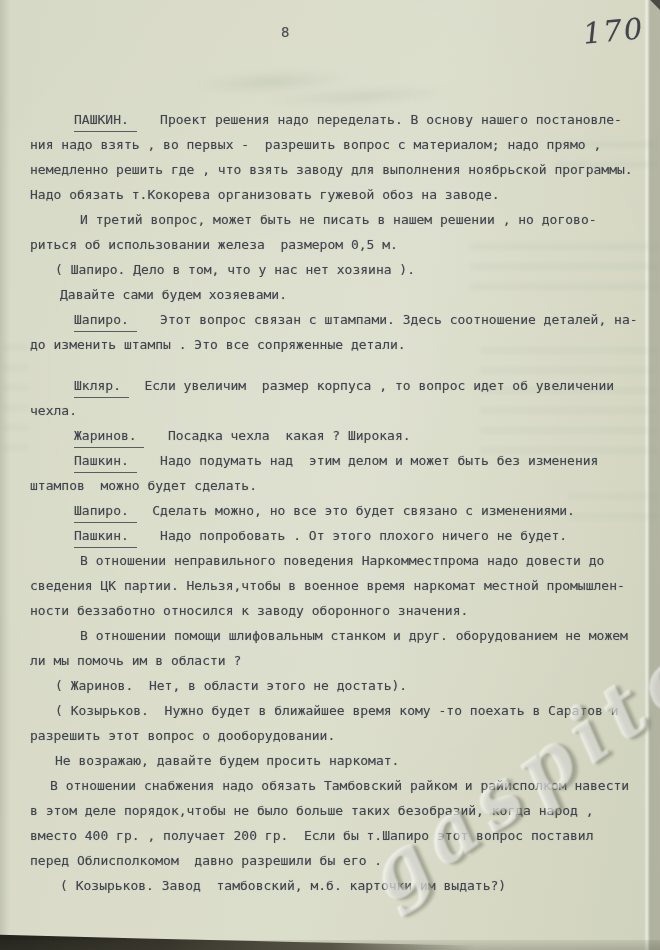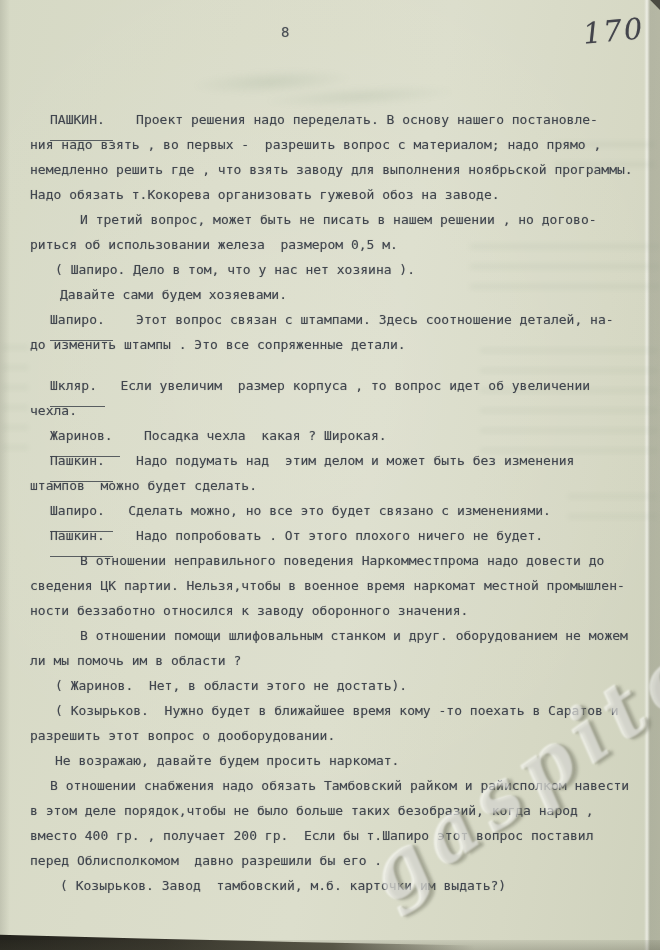--- a/index.html
+++ b/index.html
@@ -42,21 +42,21 @@
     position:absolute;left:583px;top:14px;font-family:"DejaVu Serif","Liberation Serif",serif;
     font-style:italic;font-size:29px;color:#43444b;transform:rotate(-5deg);
     letter-spacing:2px;text-shadow:0 0 1px rgba(67,68,75,0.35);
   }
   .doc{
     position:absolute;left:30px;top:107px;width:624px;
     font-size:13px;line-height:25px;white-space:pre;
     text-shadow:0 0 1px rgba(65,70,78,0.38);
   }
   .line{height:25px;}
-  .speaker{border-bottom:1.5px solid rgba(65,70,78,0.85);padding-bottom:13px;}
+  .speaker{border-bottom:1.5px solid rgba(65,70,78,0.85);padding-bottom:4px;margin-left:24px;}
   
   .ghost{position:absolute;filter:blur(2.5px);opacity:0.5;pointer-events:none;}
   .ghost-lines{background:repeating-linear-gradient(0deg, rgba(0,0,0,0) 0 15px, rgba(132,152,128,0.30) 15px 20px);}
   .ghost-script{
     background:
       radial-gradient(ellipse 45% 30% at 30% 35%, rgba(125,148,122,0.35), rgba(0,0,0,0) 70%),
       radial-gradient(ellipse 55% 25% at 65% 70%, rgba(125,148,122,0.30), rgba(0,0,0,0) 70%);
     transform:rotate(-3deg);
   }
   

